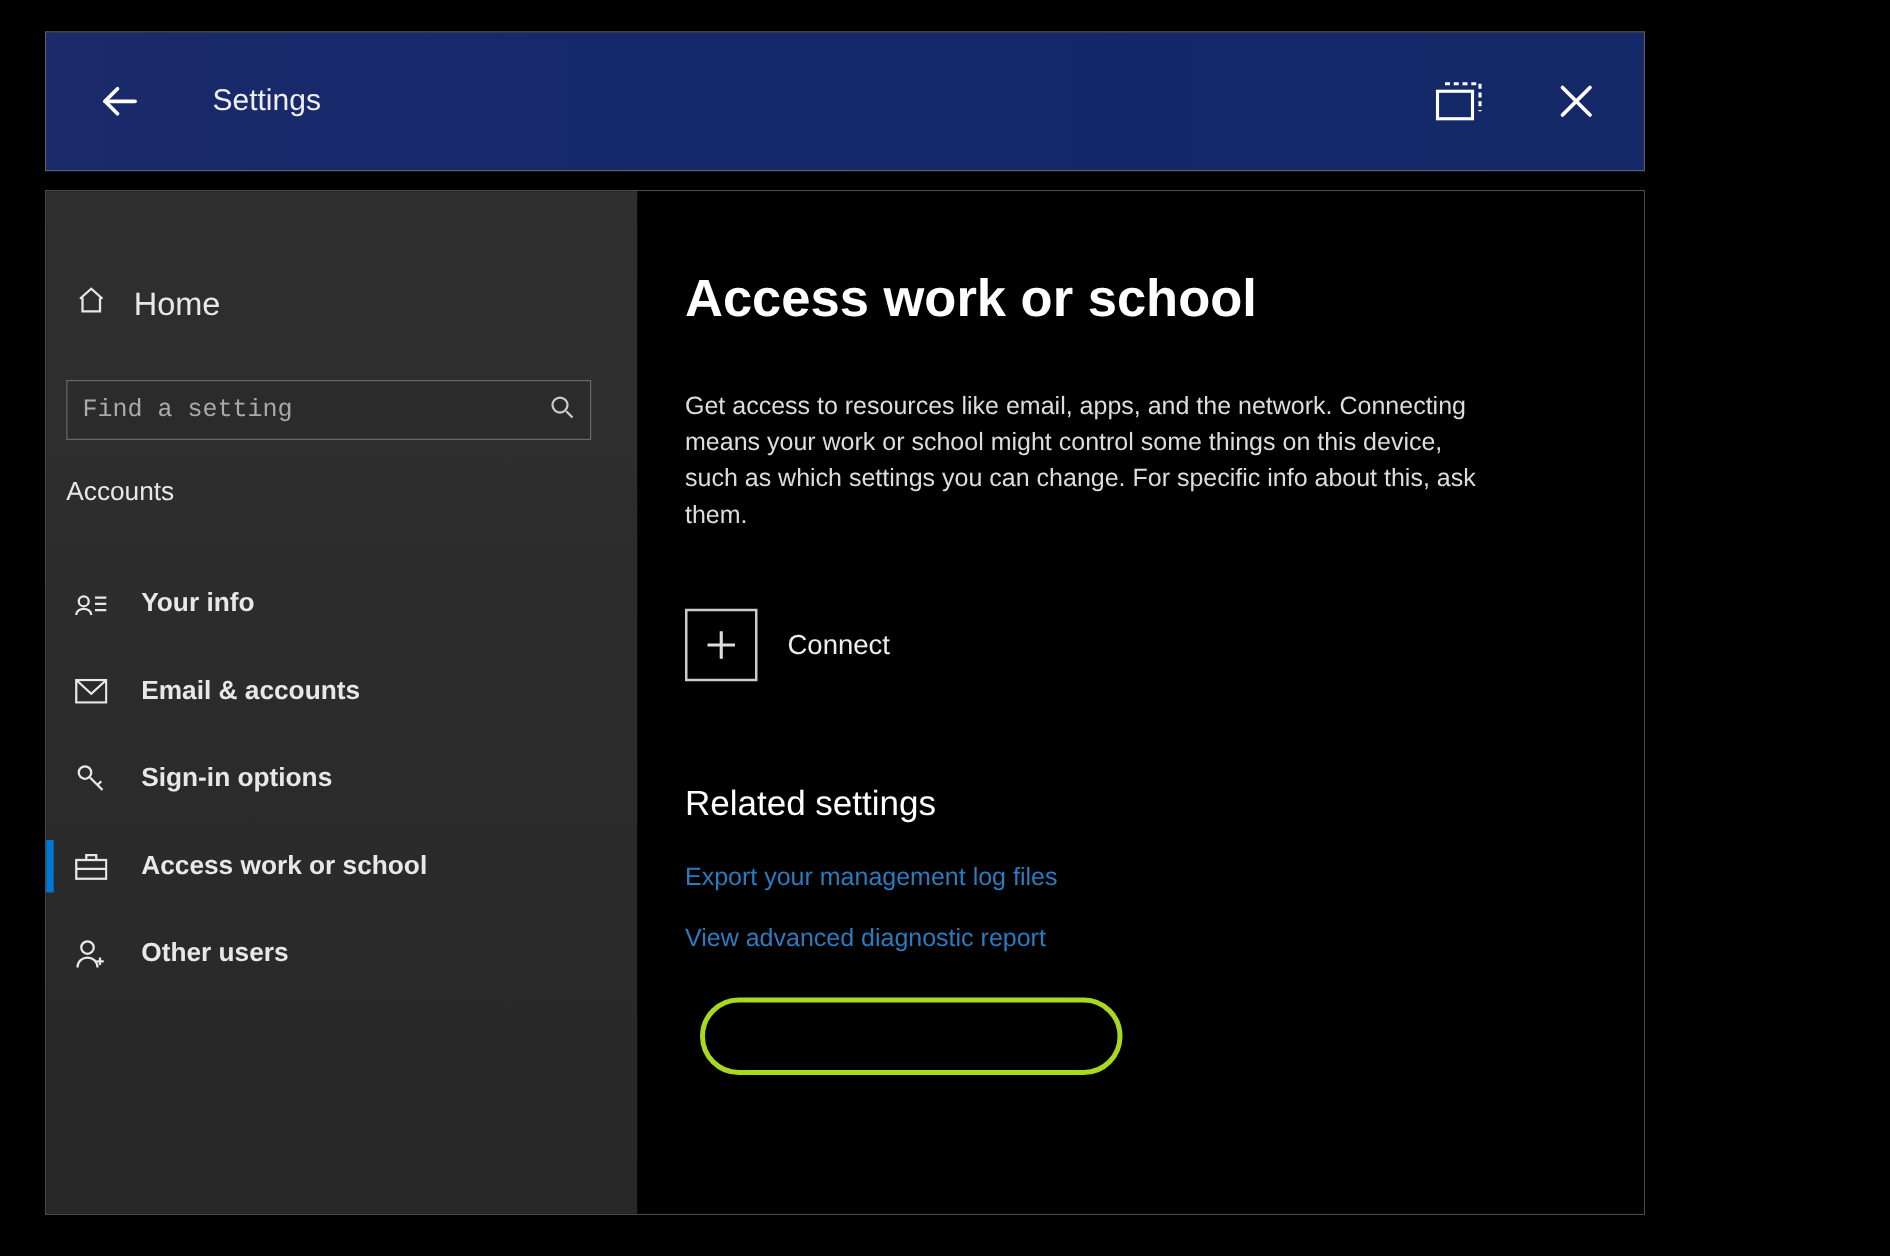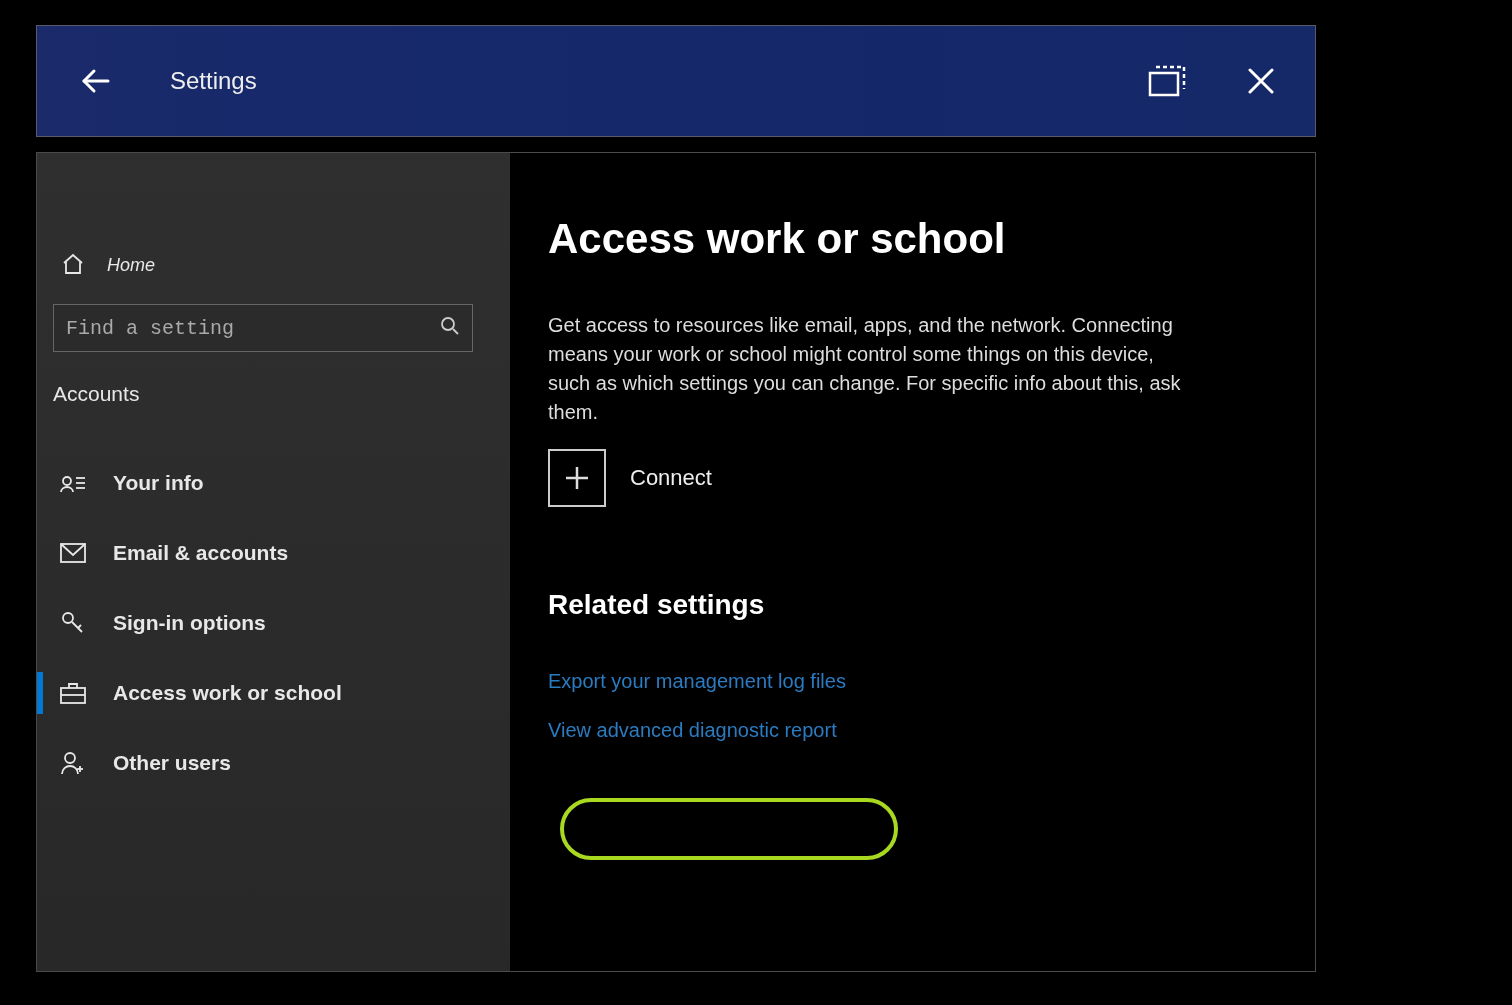--- a/index.html
+++ b/index.html
@@ -72,28 +72,27 @@
   .sidebar {
     width: 473px;
     background: #2a2a2a;
     background: linear-gradient(180deg, #2f2f2f 0%, #282828 100%);
     padding-top: 75px;
     padding-left: 14px;
     color: #e0e0e0;
   }
   .sidebar .home-row {
     display: flex;
-    align-items: flex-end;
+    align-items: flex-start;
     gap: 20px;
     padding-left: 8px;
     height: 48px;
     cursor: pointer;
-    font-size: 18px;
+    font-size: 26px;
     color: #e8e8e8;
-    font-style: italic;
   }
   .sidebar .icon-slot {
     width: 28px;
     display: flex;
     align-items: center;
     justify-content: center;
   }
   .sidebar .search-box {
     margin-top: 28px;
     margin-left: 2px;
@@ -158,21 +157,21 @@
     font-size: 42px;
     font-weight: 600;
     color: #fff;
     margin-bottom: 48px;
   }
   .main .desc {
     font-size: 20px;
     line-height: 1.45;
     color: #ddd;
     max-width: 650px;
-    margin-bottom: 22px;
+    margin-bottom: 60px;
   }
   .connect-row {
     display: flex;
     align-items: center;
     gap: 24px;
     cursor: pointer;
   }
   .connect-box {
     width: 58px;
     height: 58px;
@@ -183,23 +182,23 @@
   }
   .connect-label {
     font-size: 22px;
     color: #eee;
   }
   .related {
     margin-top: 82px;
   }
   .related h2 {
     font-size: 28px;
-    font-weight: 700;
+    font-weight: 400;
     color: #fff;
-    margin-bottom: 49px;
+    margin-bottom: 32px;
   }
   .related .link {
     display: block;
     color: #2b7bc0;
     font-size: 20px;
     margin-bottom: 26px;
     cursor: pointer;
     width: fit-content;
   }
   .highlight-ring {

